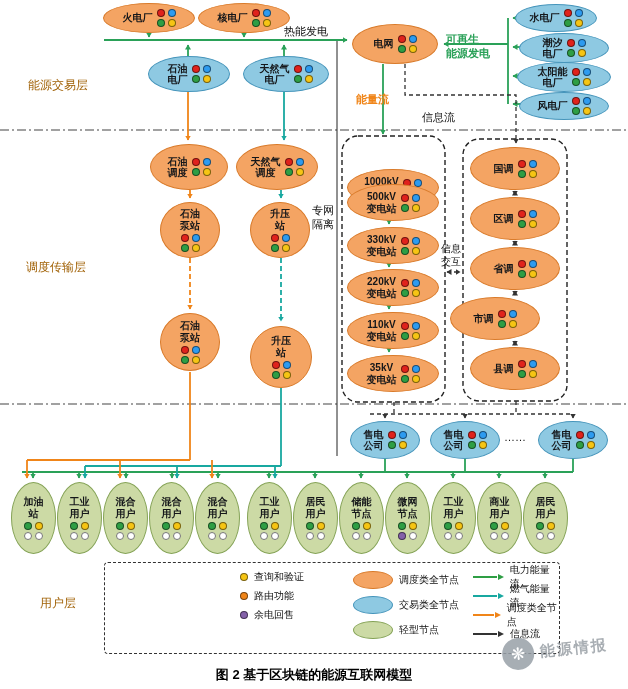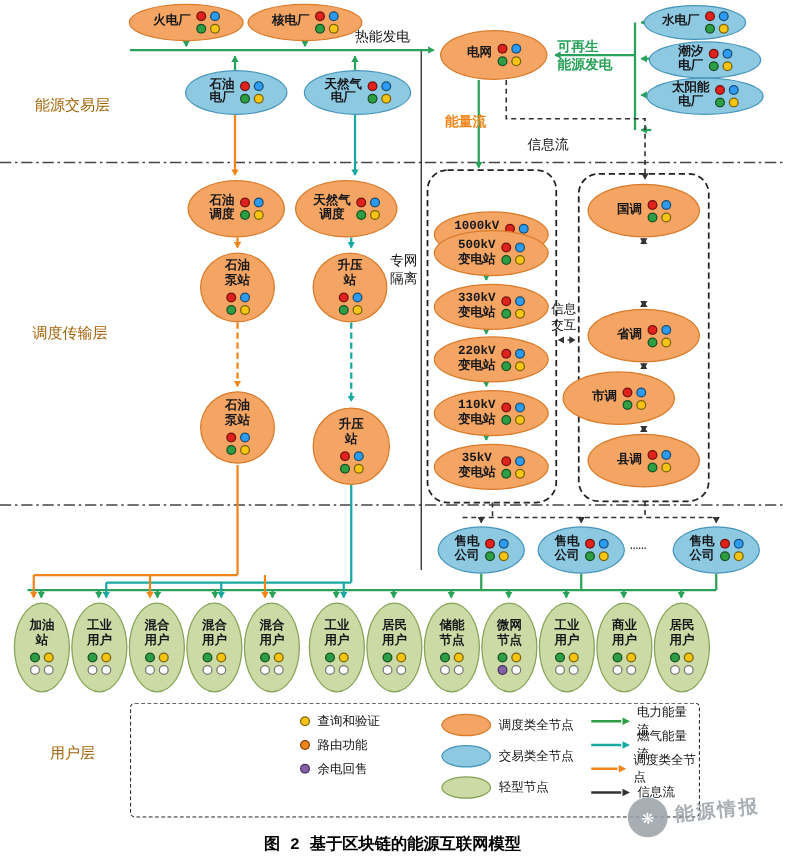--- a/index.html
+++ b/index.html
@@ -1,17 +1,17 @@
 <!DOCTYPE html>
 <html><head>
 <meta charset="utf-8">
 <style>
   html,body{margin:0;padding:0;background:#fff;}
   #stage{position:relative;width:628px;height:689px;background:#fff;
-         font-family:Liberation Mono, monospace;overflow:hidden;}
+         font-family:Liberation Sans, sans-serif;overflow:hidden;}
   #wires{position:absolute;left:0;top:0;z-index:1;}
   #nodes{position:absolute;left:0;top:0;width:100%;height:100%;z-index:2;pointer-events:none;}
   .node{position:absolute;border-radius:50%;display:flex;align-items:center;justify-content:center;
         gap:4px;box-sizing:border-box;pointer-events:auto;}
   .node.row{flex-direction:row;}
   .node.col{flex-direction:column;gap:3px;}
   .node.orange,.node-sample.orange{background:#f4a463;border:1.5px solid #d97b2b;}
   .node.blue,.node-sample.blue{background:#8ec9e2;border:1.5px solid #4695bb;}
   .node.green,.node-sample.green{background:#ccdaa5;border:1.5px solid #85a357;}
   .nlabel{font-size:10px;line-height:1.15;font-weight:600;color:#15171a;
@@ -203,20 +203,29 @@
       <div class="node blue row" style="left: 517px; top: 62px; width: 94px; height: 30px;">
         <div class="nlabel">太阳能
 电厂</div>
         <div class="dots">
           <span class="dot" style="background: rgb(224, 34, 28);"></span>
           <span class="dot" style="background: rgb(45, 155, 240);"></span>
           <span class="dot" style="background: rgb(46, 158, 68);"></span>
           <span class="dot" style="background: rgb(246, 197, 20);"></span>
         </div>
       </div>
+      <div class="node blue row" style="left: 519px; top: 92px; width: 90px; height: 28px;">
+        <div class="nlabel">风电厂</div>
+        <div class="dots">
+          <span class="dot" style="background: rgb(224, 34, 28);"></span>
+          <span class="dot" style="background: rgb(45, 155, 240);"></span>
+          <span class="dot" style="background: rgb(46, 158, 68);"></span>
+          <span class="dot" style="background: rgb(246, 197, 20);"></span>
+        </div>
+      </div>
       <div class="node blue row" style="left: 148px; top: 56px; width: 82px; height: 36px;">
         <div class="nlabel">石油
 电厂</div>
         <div class="dots">
           <span class="dot" style="background: rgb(224, 34, 28);"></span>
           <span class="dot" style="background: rgb(45, 155, 240);"></span>
           <span class="dot" style="background: rgb(46, 158, 68);"></span>
           <span class="dot" style="background: rgb(246, 197, 20);"></span>
         </div>
       </div>
@@ -345,20 +354,29 @@
 变电站</div>
         <div class="dots">
           <span class="dot" style="background: rgb(224, 34, 28);"></span>
           <span class="dot" style="background: rgb(45, 155, 240);"></span>
           <span class="dot" style="background: rgb(46, 158, 68);"></span>
           <span class="dot" style="background: rgb(246, 197, 20);"></span>
         </div>
       </div>
       <div class="node orange row" style="left: 470px; top: 147px; width: 90px; height: 43px;">
         <div class="nlabel">国调</div>
+        <div class="dots">
+          <span class="dot" style="background: rgb(224, 34, 28);"></span>
+          <span class="dot" style="background: rgb(45, 155, 240);"></span>
+          <span class="dot" style="background: rgb(46, 158, 68);"></span>
+          <span class="dot" style="background: rgb(246, 197, 20);"></span>
+        </div>
+      </div>
+      <div class="node orange row" style="left: 470px; top: 197px; width: 90px; height: 43px;">
+        <div class="nlabel">区调</div>
         <div class="dots">
           <span class="dot" style="background: rgb(224, 34, 28);"></span>
           <span class="dot" style="background: rgb(45, 155, 240);"></span>
           <span class="dot" style="background: rgb(46, 158, 68);"></span>
           <span class="dot" style="background: rgb(246, 197, 20);"></span>
         </div>
       </div>
       <div class="node orange row" style="left: 470px; top: 247px; width: 90px; height: 43px;">
         <div class="nlabel">省调</div>
         <div class="dots">

